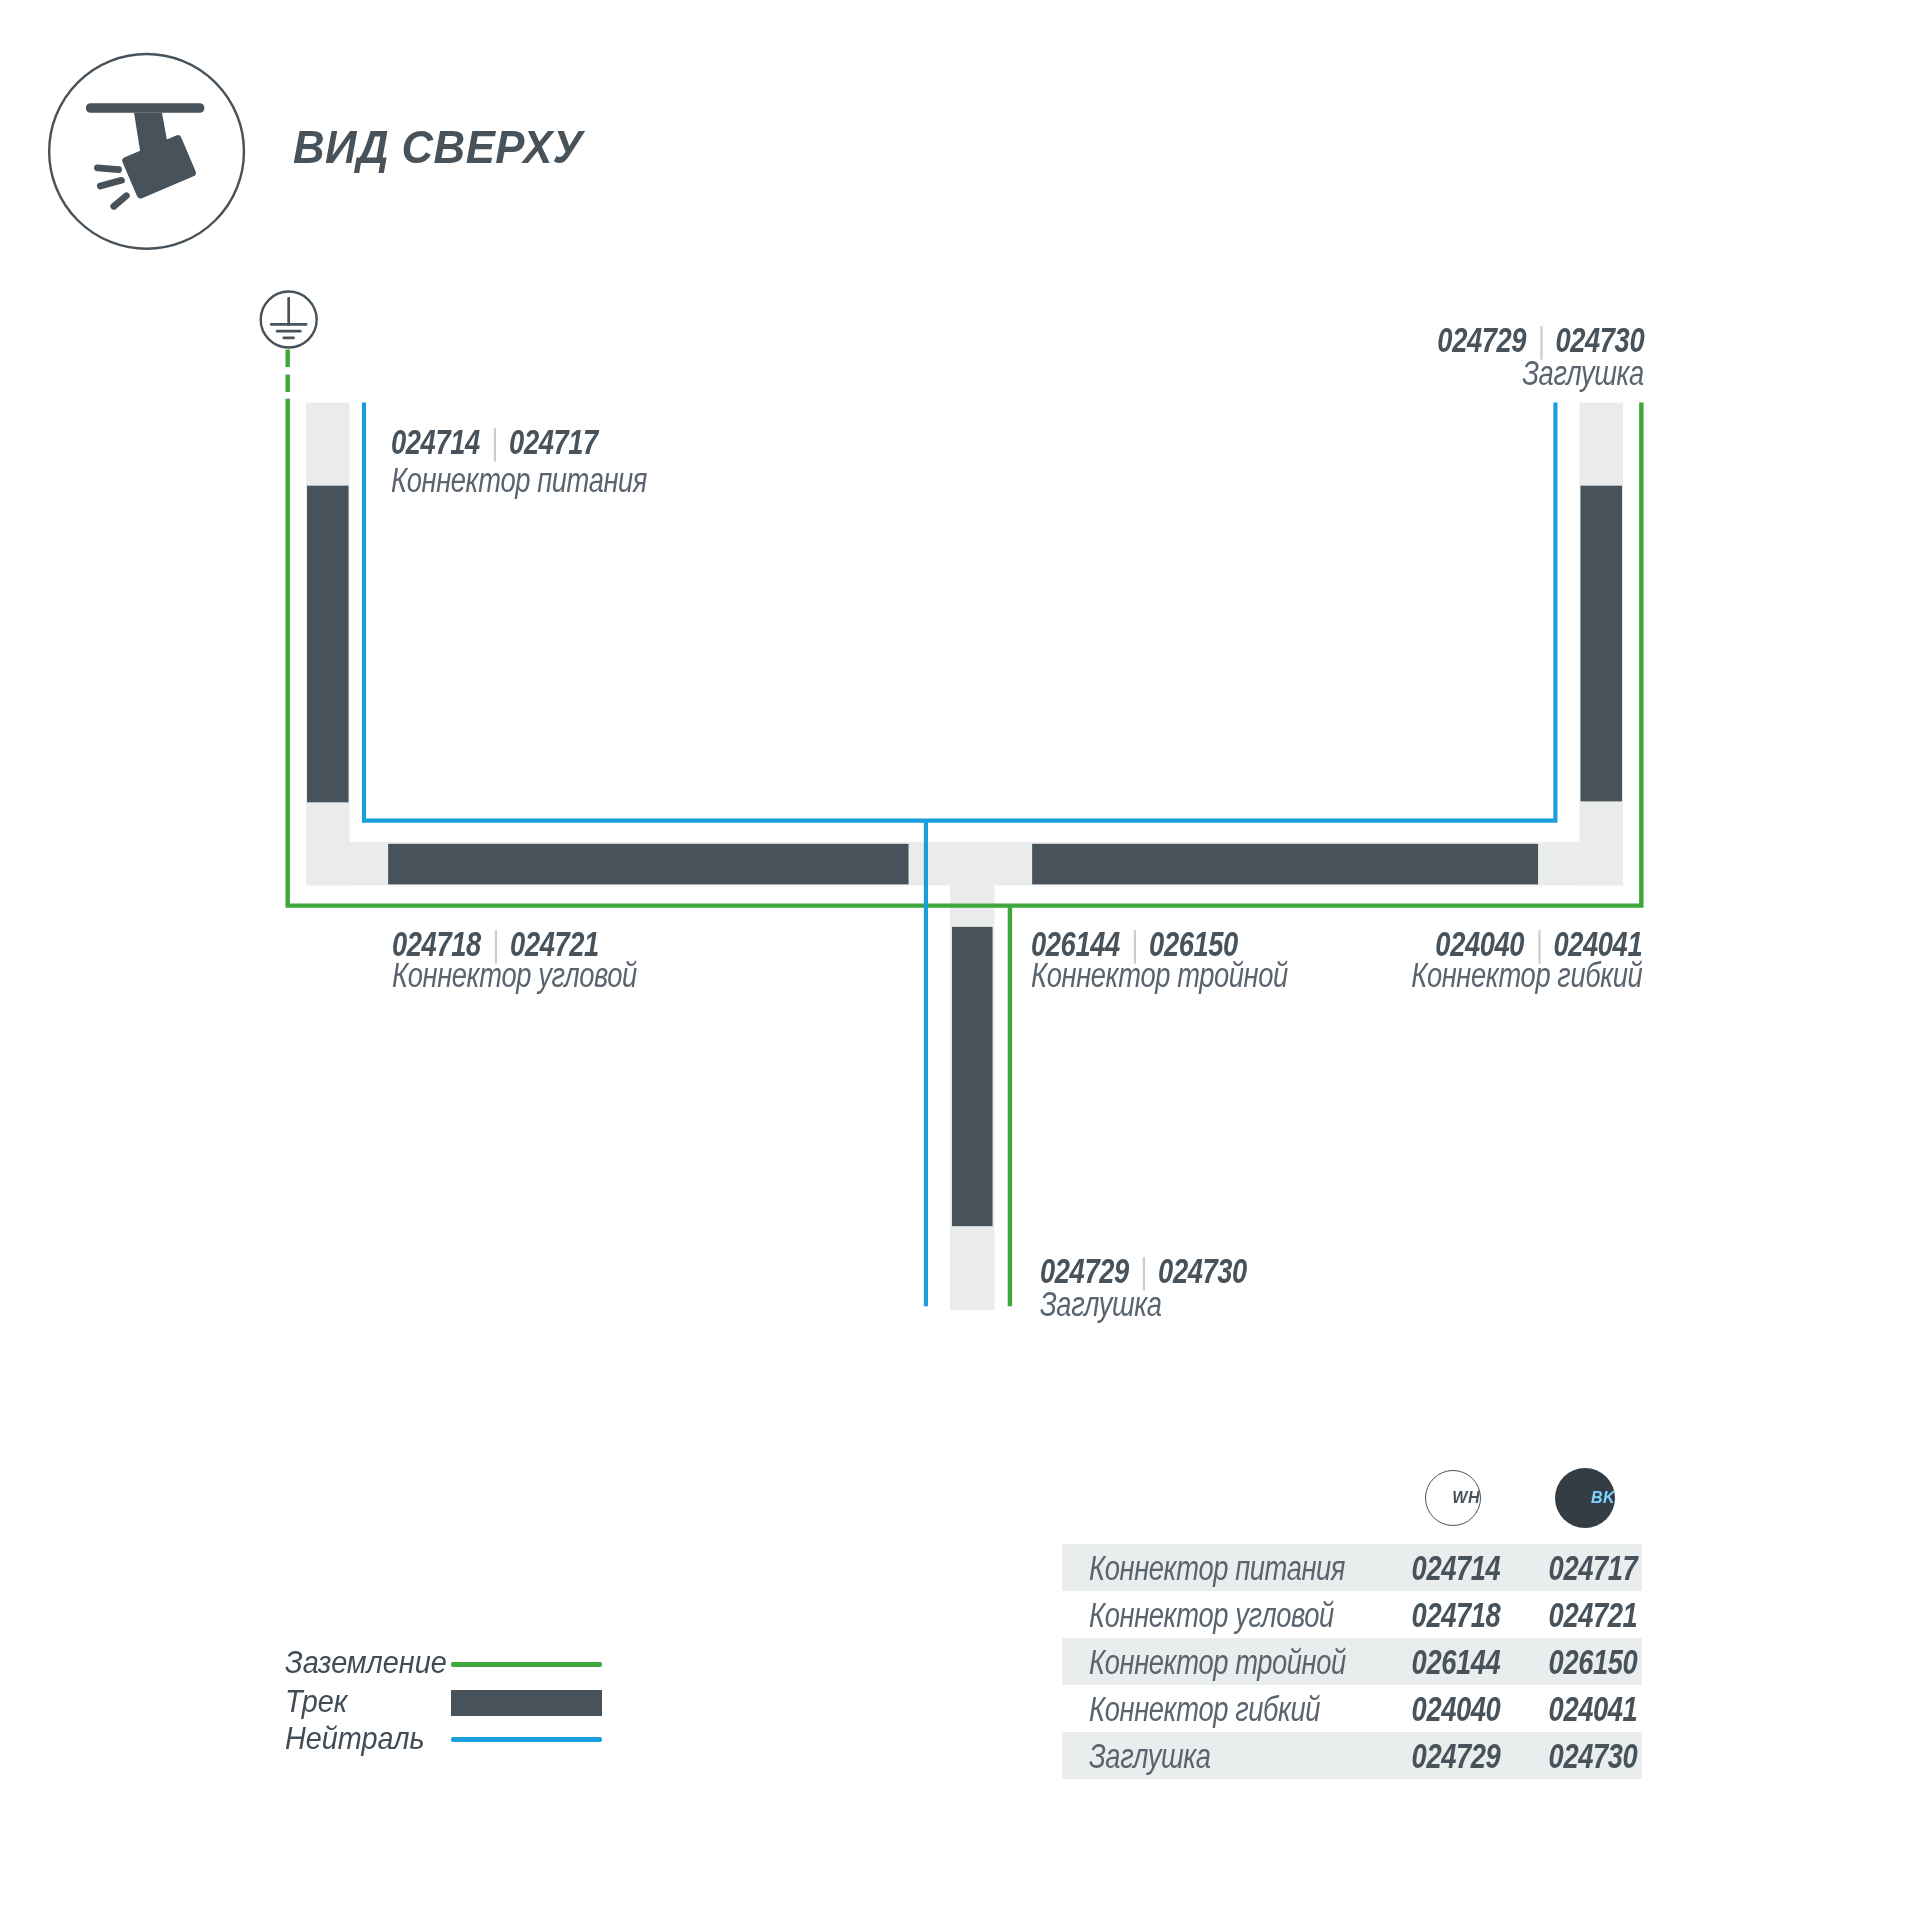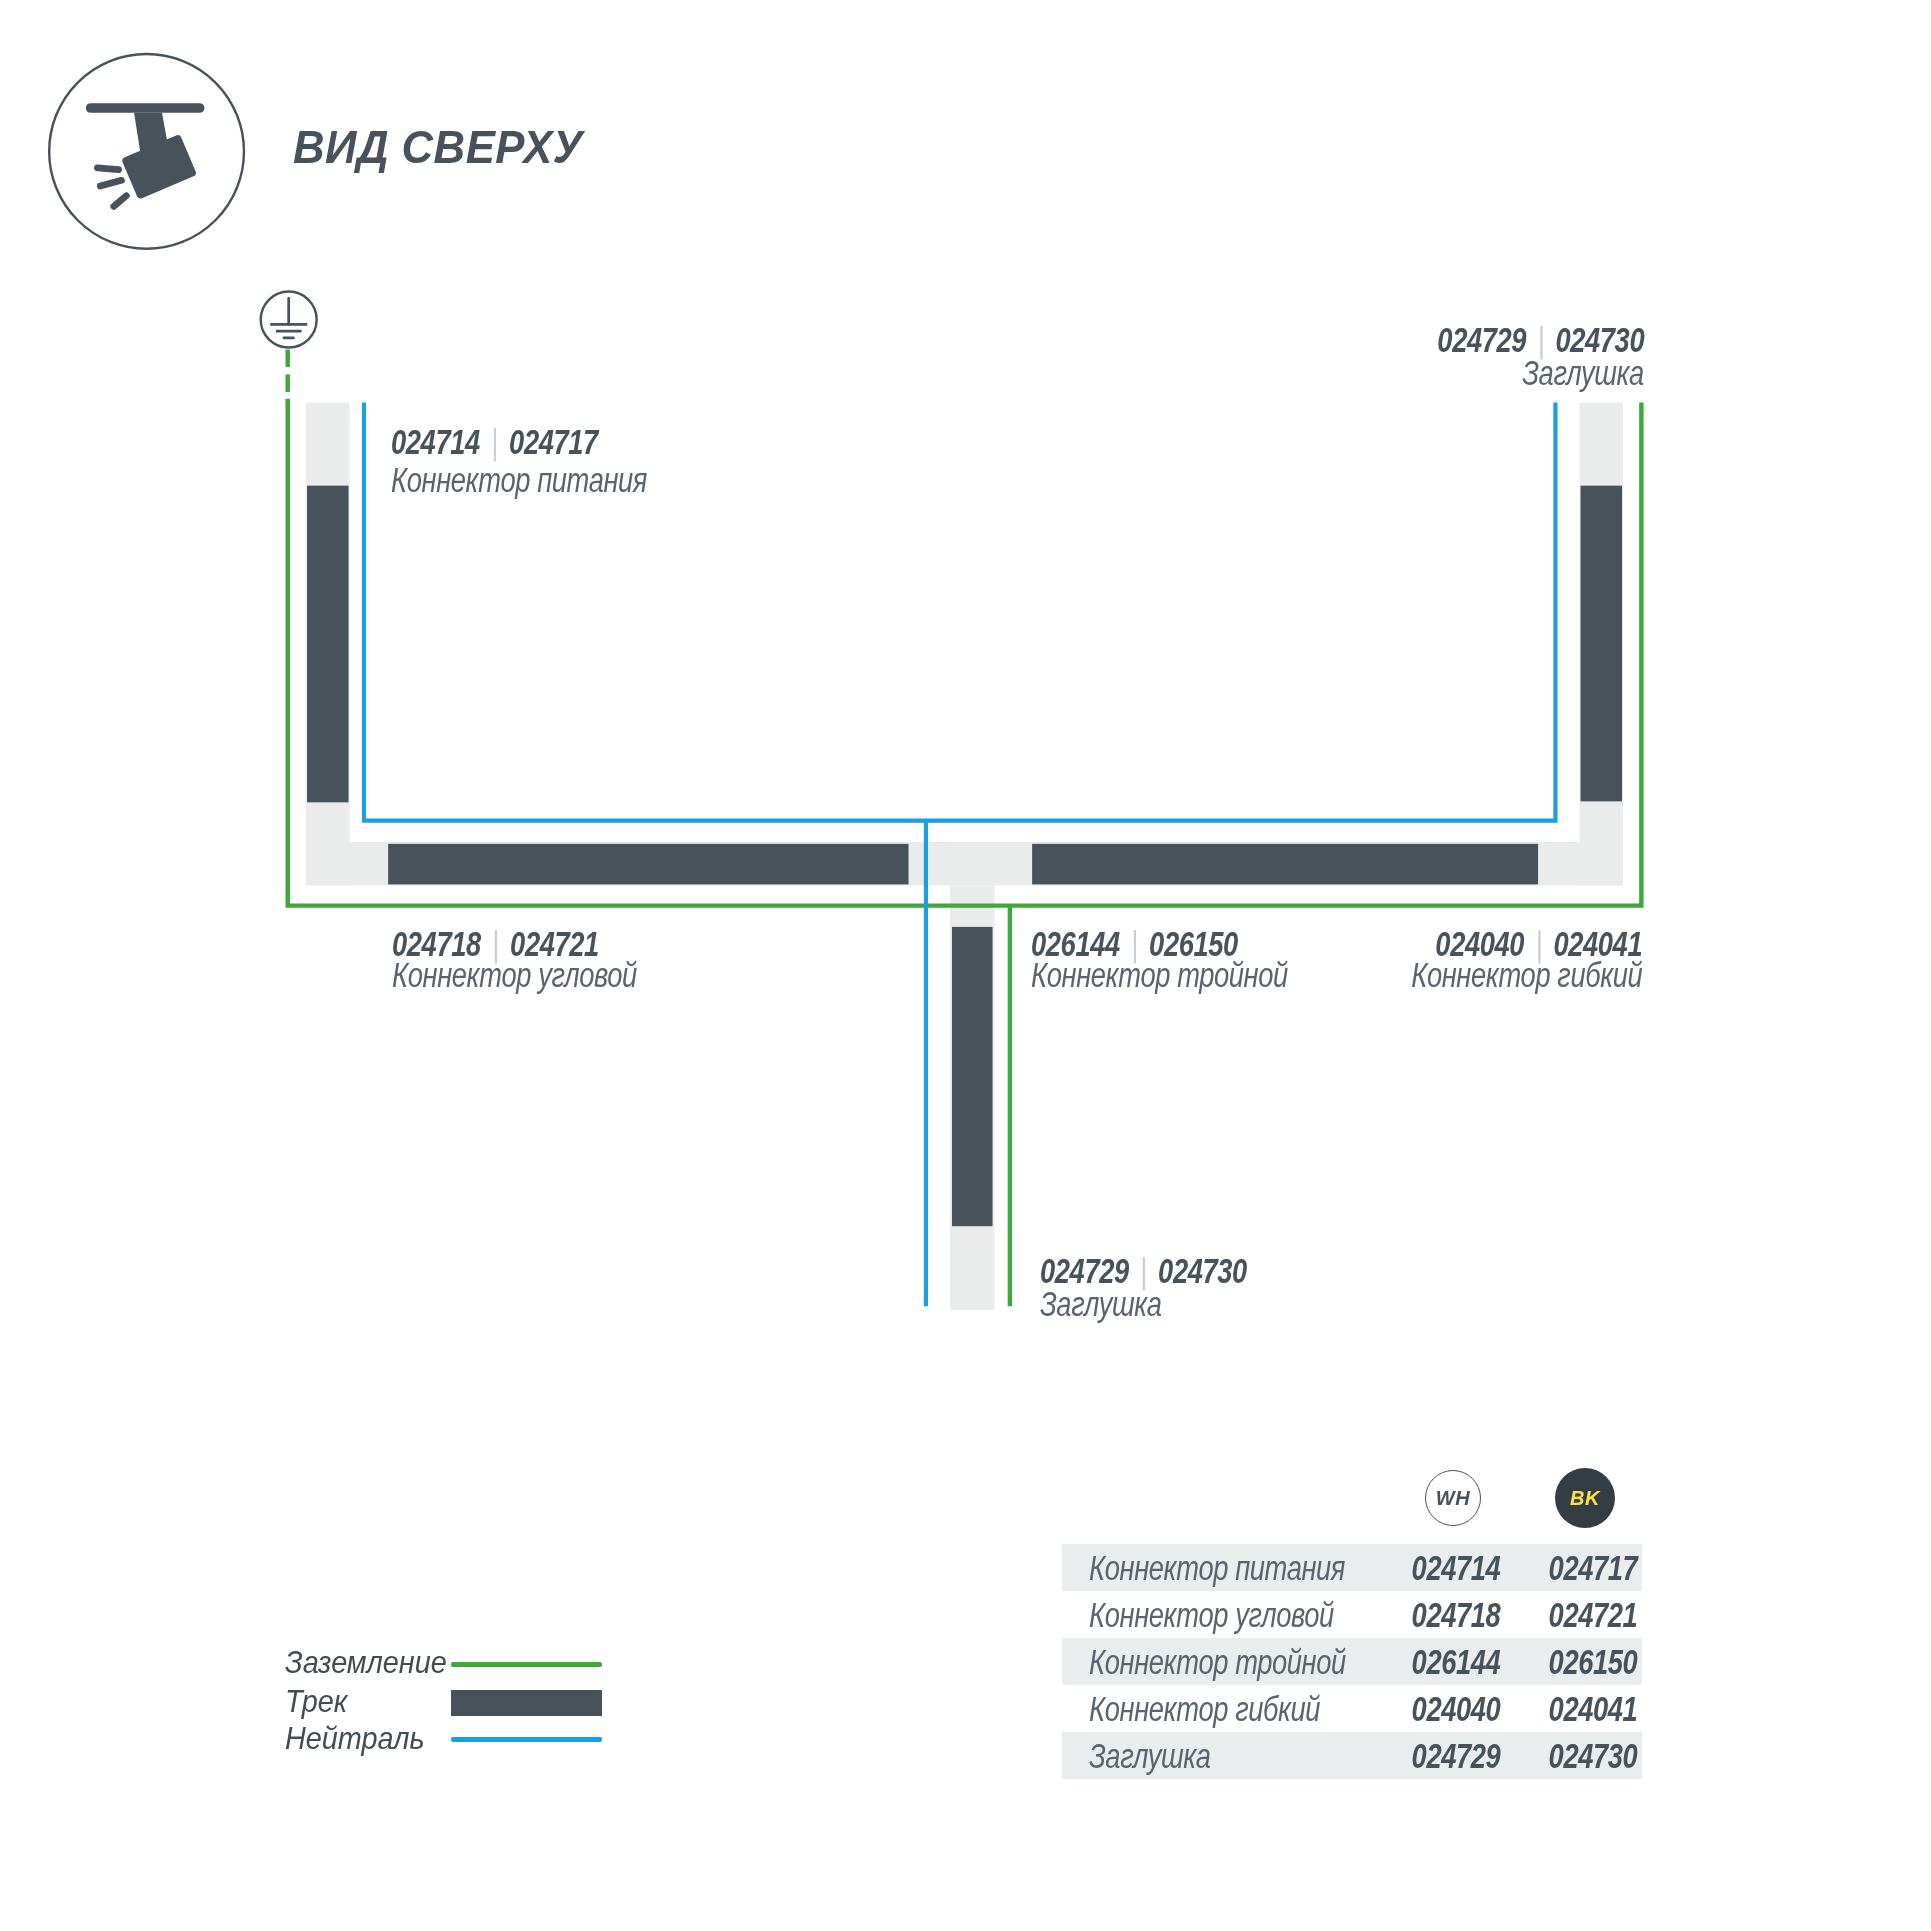--- a/index.html
+++ b/index.html
@@ -62,30 +62,30 @@
   }
   .prow .cell{
     position:absolute;top:0;width:116px;height:47px;line-height:47px;text-align:center;
     font-size:35px;font-weight:700;color:var(--dark);letter-spacing:-0.5px;
     transform:scaleX(.78);transform-origin:50% 50%;
   }
   .cell.wh{left:336px;}
   .cell.bk{left:473px;}
 
   .colcircle{
-    position:absolute;border-radius:50%;text-align:center;
-    font-weight:700;font-size:20px;letter-spacing:0.5px;
+    position:absolute;border-radius:50%;text-align:right;
+    font-weight:700;font-size:16px;letter-spacing:0.5px;
   }
   .colcircle.wh{
     left:1425px;top:1470px;width:54px;height:54px;line-height:54px;
     background:#ffffff;border:1.9px solid var(--dark);color:var(--dark);
   }
   .colcircle.bk{
     left:1555px;top:1468px;width:60px;height:60px;line-height:60px;
-    background:var(--bk-circle);color:#fde047;
+    background:var(--bk-circle);color:#7dd3fc;
   }
 </style>
 </head>
 <body>
 
 <div class="page">
 
   <svg class="abs" style="left:0;top:0;" width="270" height="270" viewBox="0 0 280 280">
     <circle cx="152" cy="157" r="101" fill="#ffffff" stroke="#47525b" stroke-width="2.5"></circle>
     <g fill="#47525b" stroke="none">

